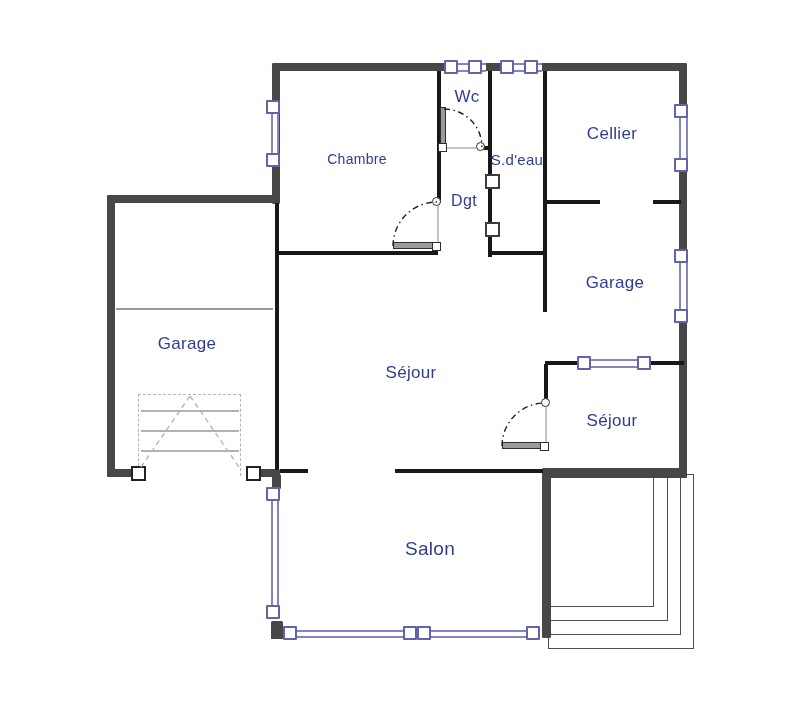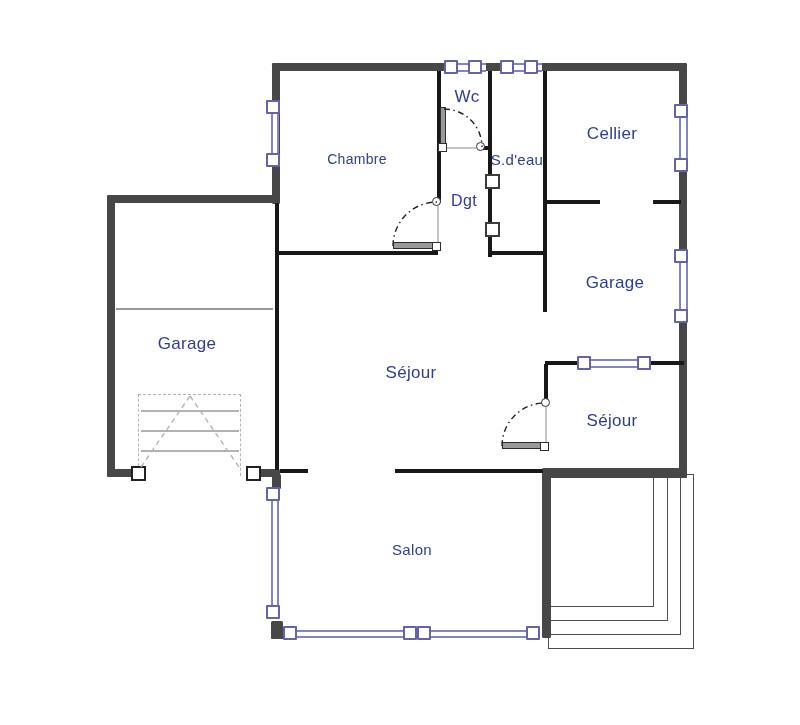--- a/index.html
+++ b/index.html
@@ -119,14 +119,14 @@
     <div class="strike" style="left: 541px; top: 398px; width: 9px; height: 9px;"></div>
     <span class="room-label" style="left: 357px; top: 159px; font-size: 14px;">Chambre</span>
     <span class="room-label" style="left: 467px; top: 97px; font-size: 17px;">Wc</span>
     <span class="room-label" style="left: 517px; top: 159px; font-size: 15px;">S.d'eau</span>
     <span class="room-label" style="left: 612px; top: 134px; font-size: 17px;">Cellier</span>
     <span class="room-label" style="left: 464px; top: 201px; font-size: 16px;">Dgt</span>
     <span class="room-label" style="left: 615px; top: 283px; font-size: 17px;">Garage</span>
     <span class="room-label" style="left: 187px; top: 344px; font-size: 17px;">Garage</span>
     <span class="room-label" style="left: 411px; top: 373px; font-size: 17px;">Séjour</span>
     <span class="room-label" style="left: 612px; top: 421px; font-size: 17px;">Séjour</span>
-    <span class="room-label" style="left: 412px; top: 549px; font-size: 15px;">Salon</span>
+    <span class="room-label" style="left: 430px; top: 549px; font-size: 19px;">Salon</span>
   </div>
 
 </body></html>

